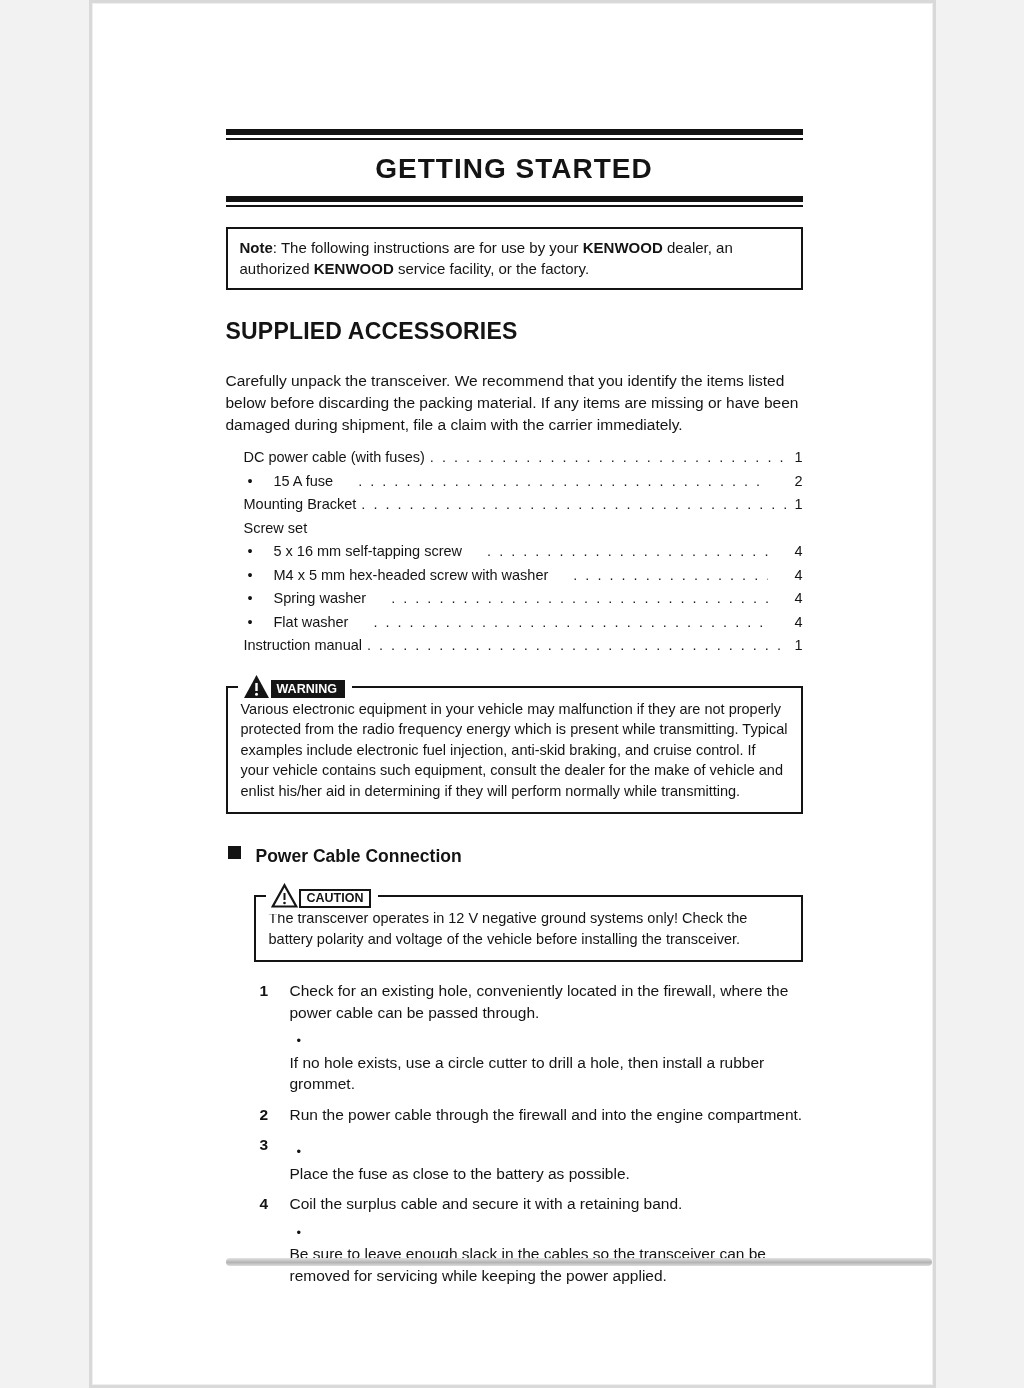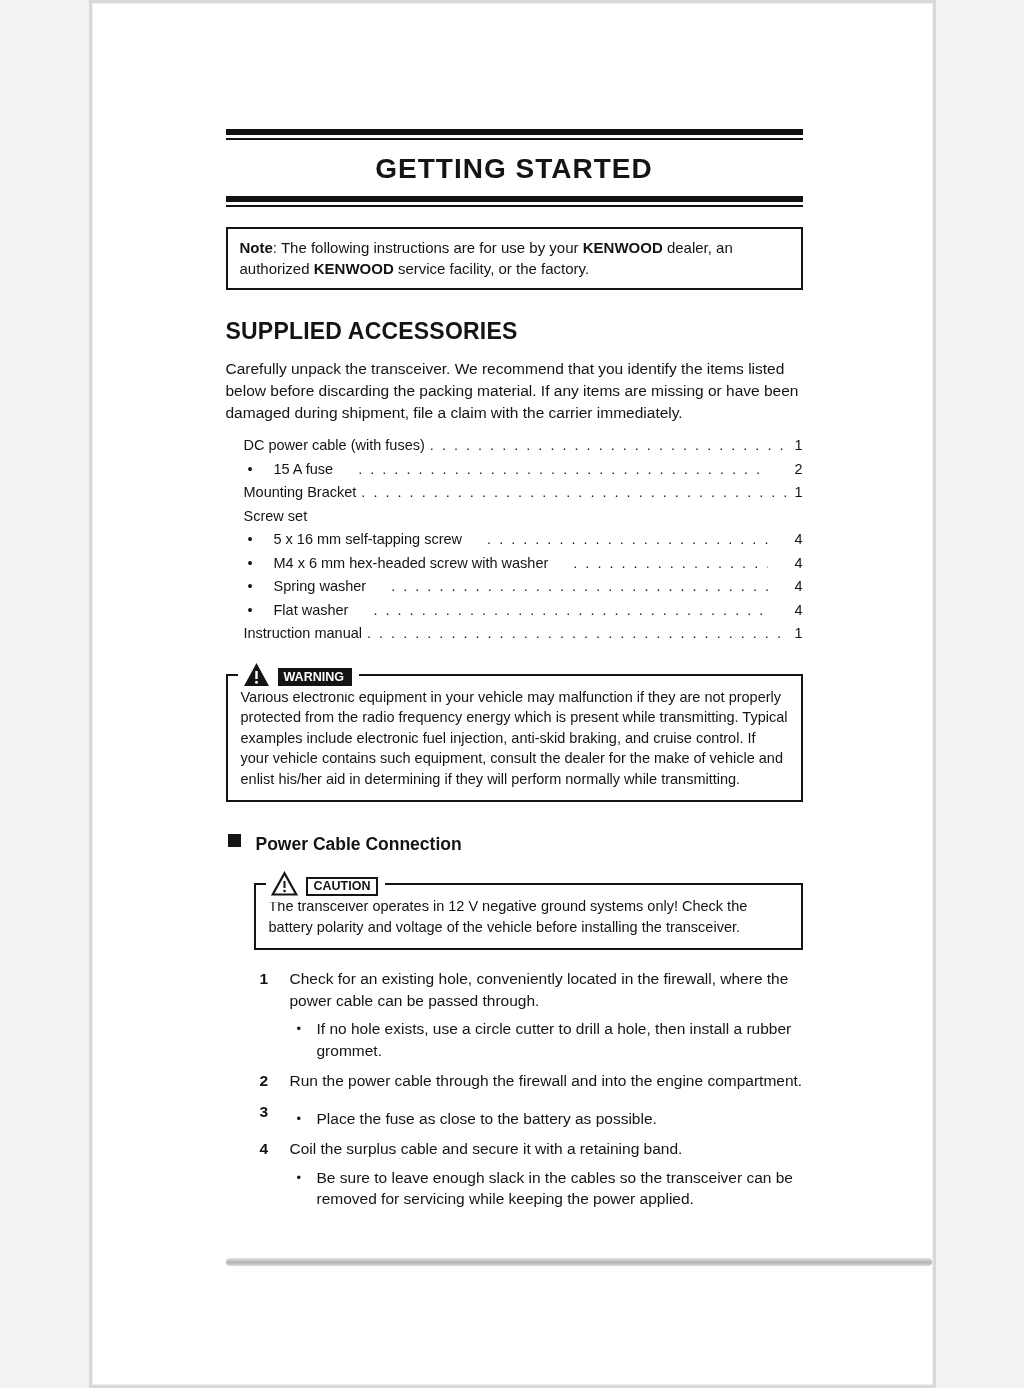--- a/index.html
+++ b/index.html
@@ -42,21 +42,21 @@
 
   
   .section-heading {
     font-size: 23px;
     font-weight: bold;
     letter-spacing: 0.2px;
     margin-top: 28px;
   }
 
   .intro {
-    margin-top: 13px;
+    margin-top: 25px;
     font-size: 15.5px;
     line-height: 22px;
   }
 
   
   .acc-list { margin-top: 10px; padding-left: 18px; font-size: 14.5px; }
   .acc-row { display: flex; align-items: flex-start; line-height: 23.5px; }
   .acc-row.lvl1 { padding-left: 4px; gap: 20px; }
   .acc-row.lvl1 .acc-label::before { content: "\2022"; display: inline-block; width: 26px; }
   .acc-label { white-space: nowrap; }
@@ -75,21 +75,21 @@
     font-size: 14.5px;
     line-height: 20.5px;
     margin-top: 28px;
   }
   .alert-tag {
     position: absolute;
     top: -14px;
     left: 10px;
     display: flex;
     align-items: center;
-    gap: 8px;
+    gap: 1px;
     background: #ffffff;
     padding: 0 7px 0 5px;
   }
   .tag-label { font-weight: bold; font-size: 12.5px; line-height: 1; }
   .tag-label.warning { background: #141414; color: #ffffff; padding: 3px 8px 3px 6px; }
   .tag-label.caution { background: #ffffff; color: #141414; border: 2px solid #141414; padding: 1px 6px 2px 6px; }
 
   
   .sub-heading {
     display: flex;
@@ -101,21 +101,21 @@
   }
   .sq-bullet { width: 13px; height: 13px; background: #141414; flex: none; }
 
   .caution-indent { margin-left: 28px; margin-top: 28px; }
 
   
   .steps { margin-top: 18px; margin-left: 34px; font-size: 15.5px; line-height: 21.5px; }
   .step { display: flex; margin-top: 9px; }
   .step-num { width: 30px; flex: none; font-weight: bold; }
   .step-body { flex: 1; }
-  .sub { display: flex; margin-top: 7px; }
+  .sub { display: flex; margin-top: 7px; flex-direction: column; }
   .sub-bullet { width: 27px; flex: none; padding-left: 7px; font-size: 13px; line-height: 21.5px; }
   .sub-bullet::before { content: "\2022"; }
   .sub-text { flex: 1; }
 
   
   .footer {
     position: absolute;
     left: 134px;
     right: 118px;
     top: 1248px;
@@ -172,21 +172,21 @@
       </div>
       <div class="acc-row">
         <span class="acc-label">Screw set</span>
       </div>
       <div class="acc-row lvl1">
         <span class="acc-label">5 x 16 mm self-tapping screw</span>
         <span class="leader"></span>
         <span class="acc-qty">4</span>
       </div>
       <div class="acc-row lvl1">
-        <span class="acc-label">M4 x 6 mm hex-headed screw with washer</span>
+        <span class="acc-label">M4 x 5 mm hex-headed screw with washer</span>
         <span class="leader"></span>
         <span class="acc-qty">4</span>
       </div>
       <div class="acc-row lvl1">
         <span class="acc-label">Spring washer</span>
         <span class="leader"></span>
         <span class="acc-qty">4</span>
       </div>
       <div class="acc-row lvl1">
         <span class="acc-label">Flat washer</span>

